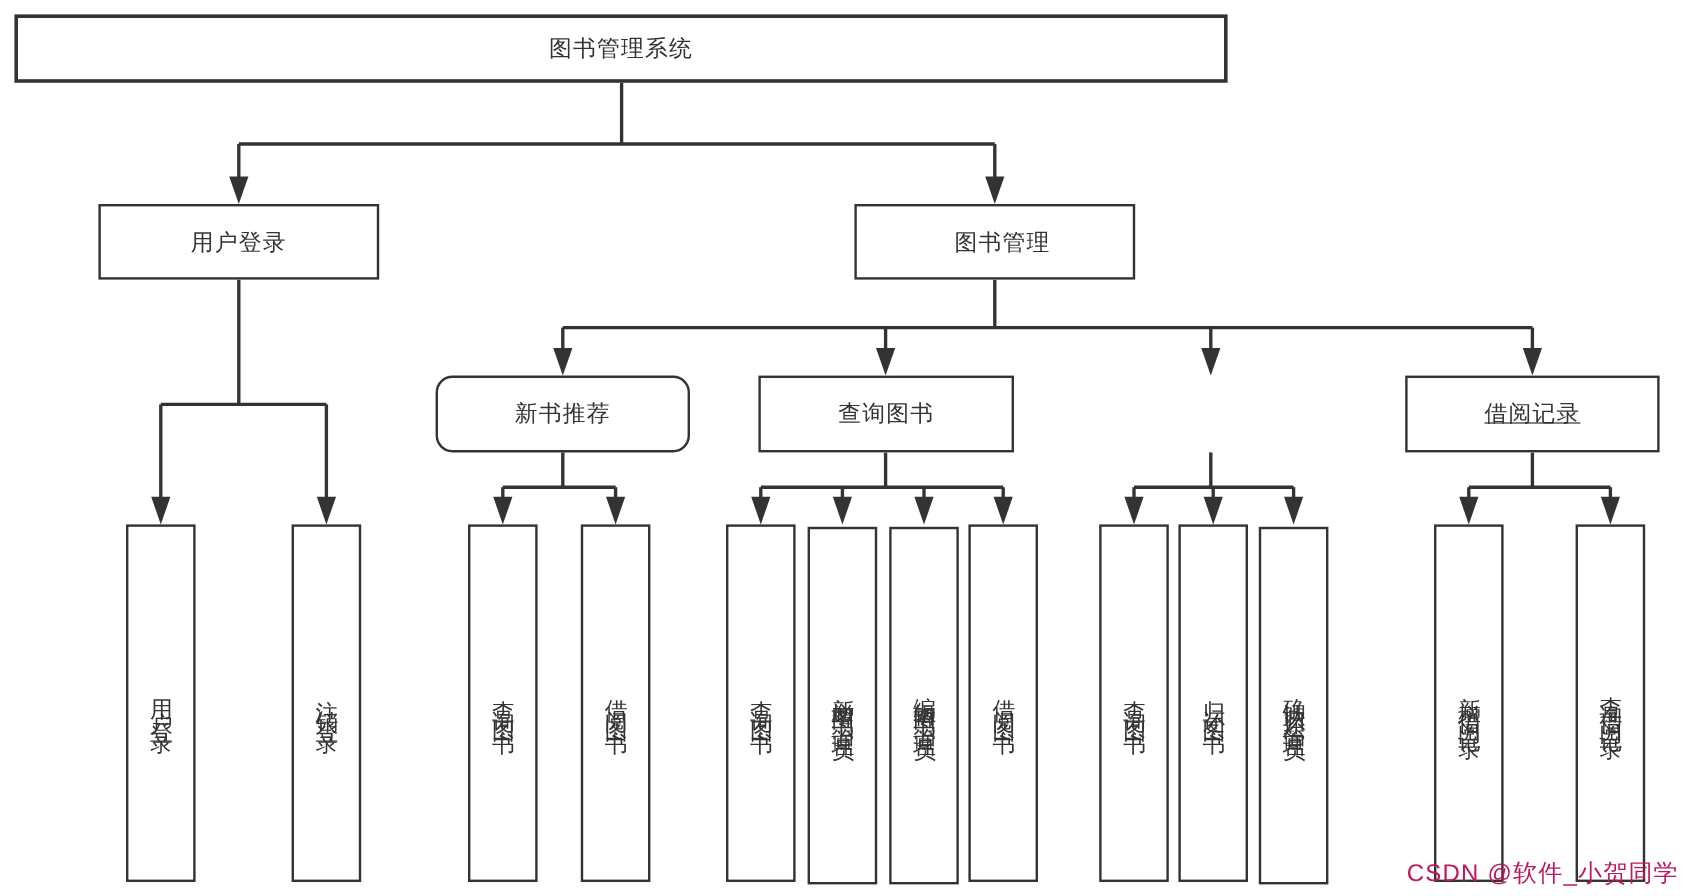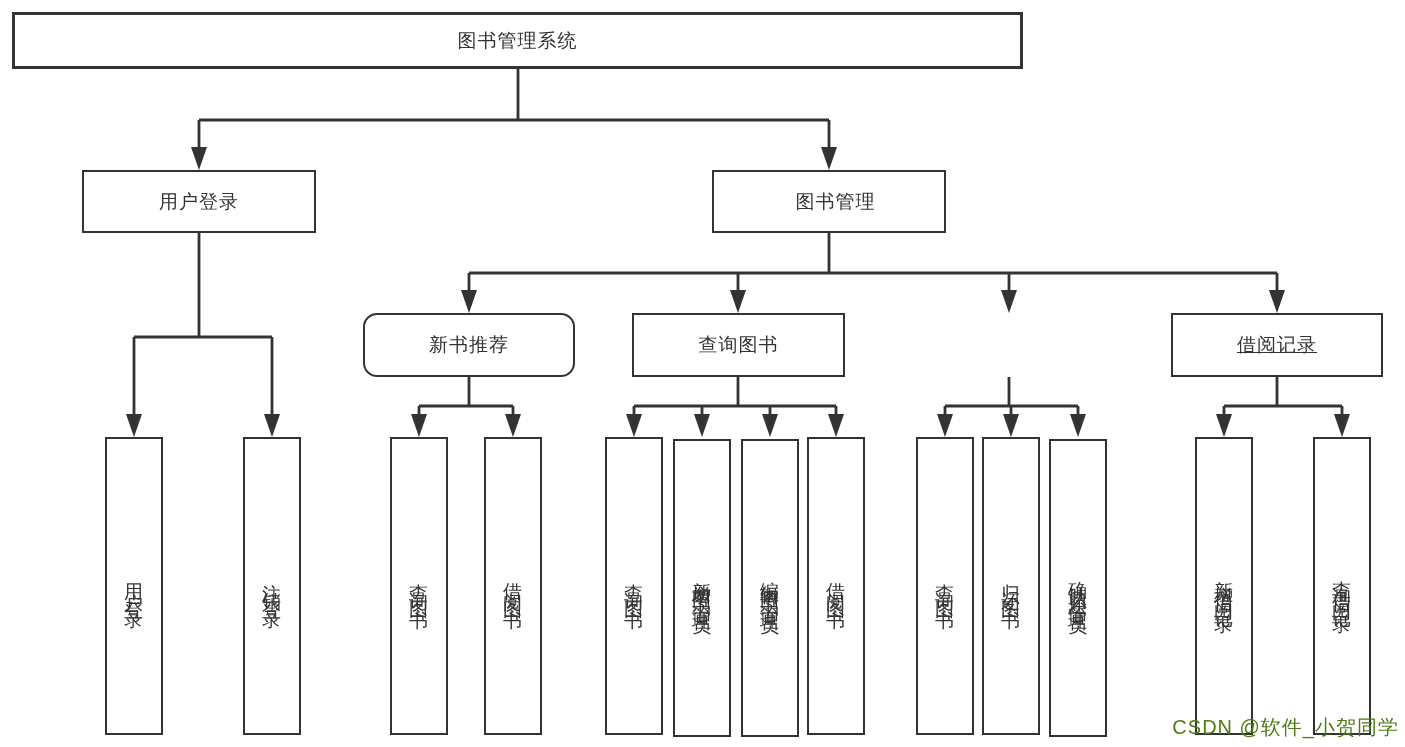--- a/index.html
+++ b/index.html
@@ -49,21 +49,21 @@
     writing-mode: vertical-rl;
     letter-spacing: 9px;
     line-height: 1;
     white-space: nowrap;
   }
   .watermark {
     position: absolute;
     right: 6px;
     bottom: 6px;
     z-index: 3;
-    color: #4d7c0f;
+    color: #be185d;
     font-size: 20px;
     letter-spacing: 1px;
     pointer-events: none;
   }
 </style>
 </head>
 <body>
 
 <div class="canvas">
 

